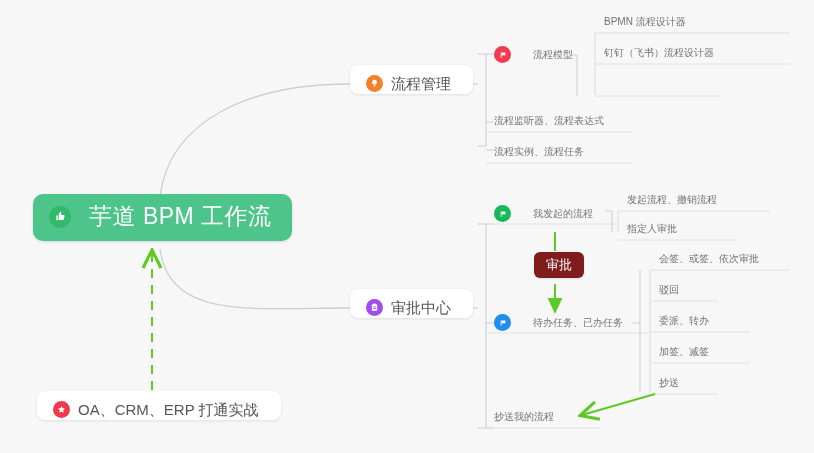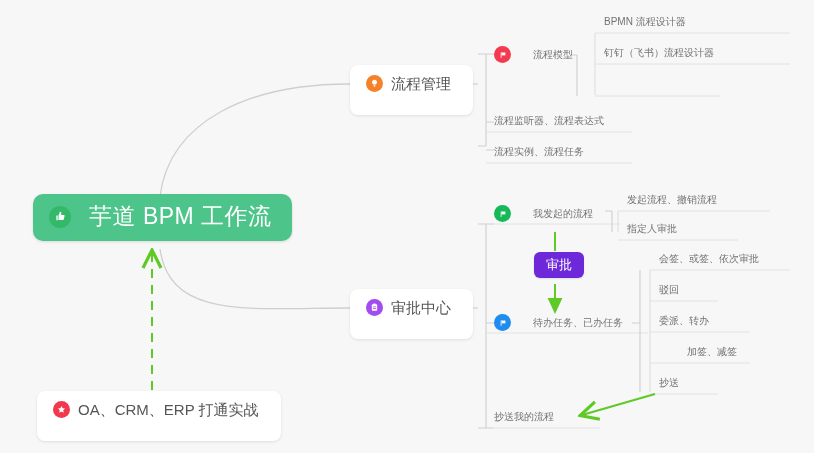--- a/index.html
+++ b/index.html
@@ -47,21 +47,21 @@
     font-size: 23px;
     letter-spacing: 0.5px;
     margin-left: 18px;
     line-height: 1;
   }
 
   
   .card-node {
     background: #ffffff;
     border-radius: 8px;
-    padding: 10px 22px 23px 16px;
+    padding: 10px 22px 2px 16px;
     box-shadow: 0 1px 3px rgba(0,0,0,0.10);
   }
   .card-label {
     color: #555555;
     font-size: 15px;
     margin-left: 8px;
     line-height: 1;
   }
 
   
@@ -73,21 +73,21 @@
     font-size: 10px;
     line-height: 1.2;
   }
   .leaf-node.has-icon .leaf-label {
     margin-left: 22px;
     text-align: center;
   }
 
   
   .tag-node {
-    background: #6d28d9;
+    background: #7f1d1d;
     border-radius: 6px;
     padding: 6px 12px 7px 12px;
     box-shadow: 0 1px 2px rgba(0,0,0,0.10);
   }
   .tag-label {
     color: #ffffff;
     font-size: 13px;
     line-height: 1;
   }
 
@@ -269,21 +269,21 @@
   </div>
 
   <div class="node leaf-node" style="left:655px; top:280px;">
     <span class="leaf-label">驳回</span>
   </div>
 
   <div class="node leaf-node" style="left:655px; top:311px;">
     <span class="leaf-label">委派、转办</span>
   </div>
 
-  <div class="node leaf-node" style="left:655px; top:342px;margin-left:28px;">
+  <div class="node leaf-node" style="left:655px; top:342px;">
     <span class="leaf-label">加签、减签</span>
   </div>
 
   <div class="node leaf-node" style="left:655px; top:373px;">
     <span class="leaf-label">抄送</span>
   </div>
 
   <div class="node tag-node" style="left:534px; top:252px;">
     <span class="tag-label">审批</span>
   </div>

